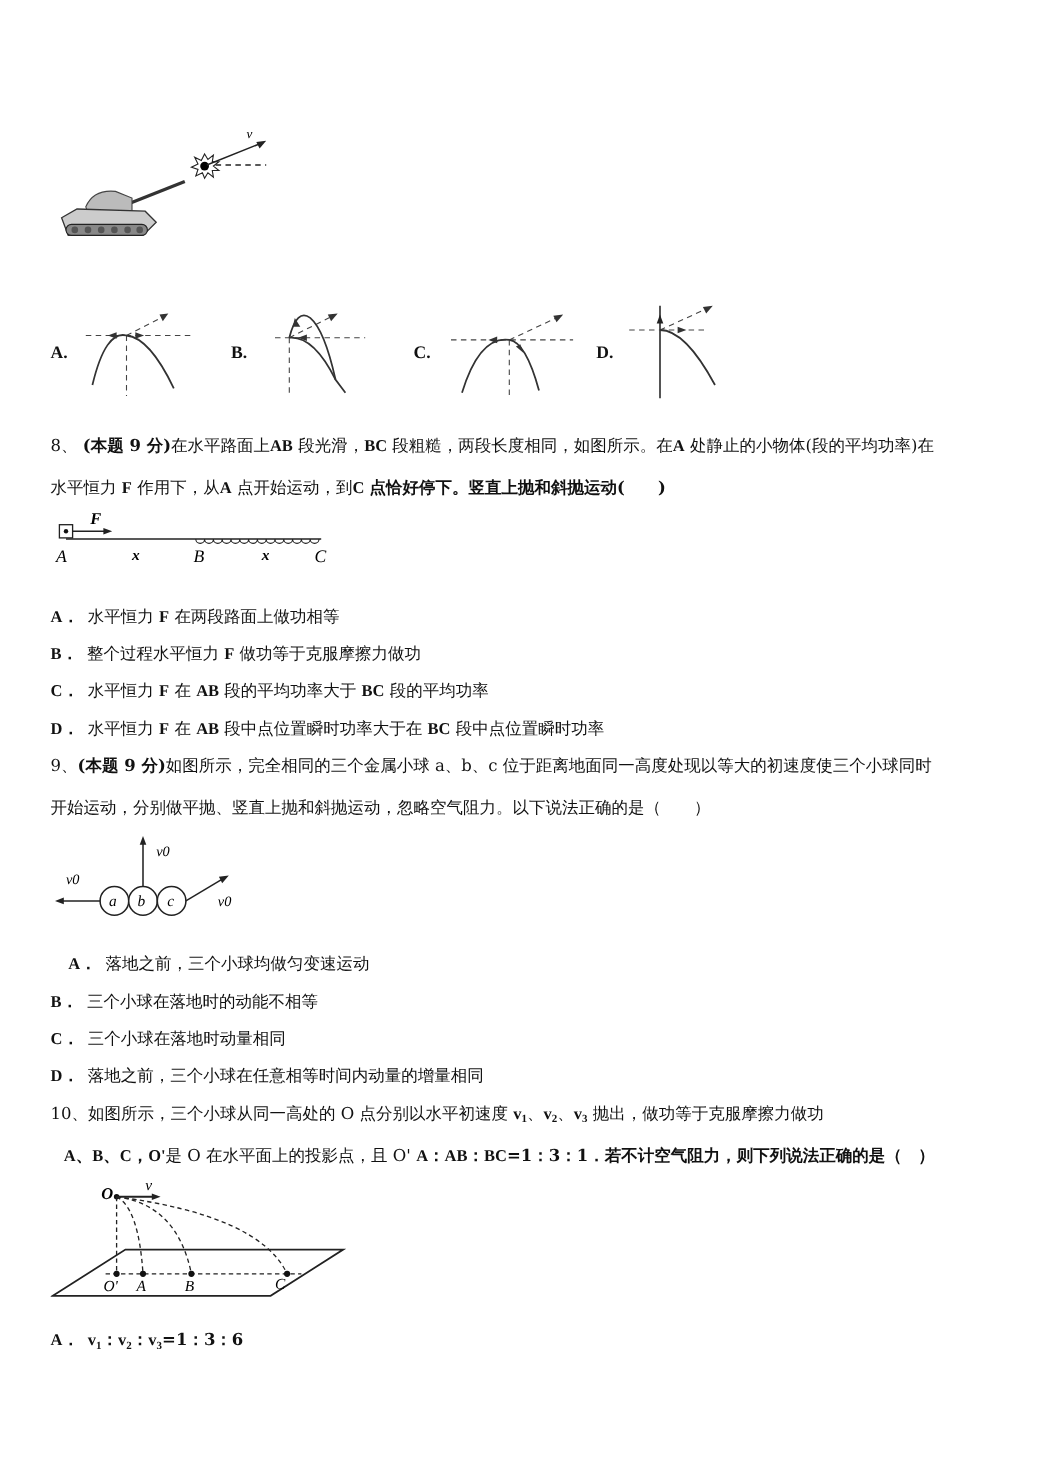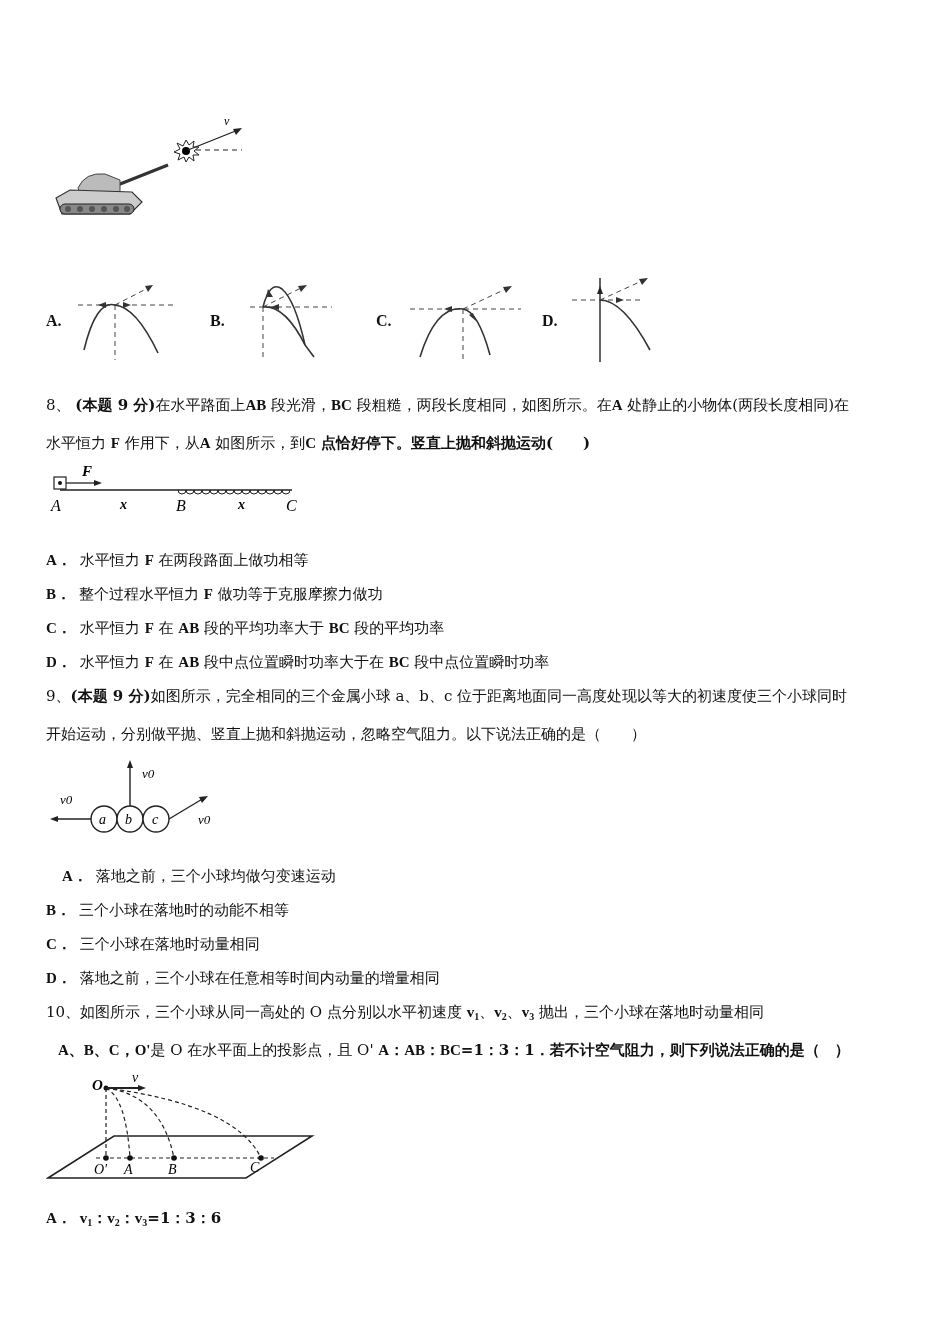--- a/index.html
+++ b/index.html
@@ -95,24 +95,24 @@
     <line x1="4" y1="28" x2="74" y2="28" stroke="#444" stroke-dasharray="5,4"></line>
     <line x1="32" y1="28" x2="76" y2="8" stroke="#444" stroke-dasharray="5,4"></line>
     <polygon points="80,6 71,7 74,13" fill="#333"></polygon>
     <path d="M32 28 Q55 28 82 78" fill="none" stroke="#333" stroke-width="1.6"></path>
     <polygon points="56,28 48,25 48,31" fill="#333"></polygon>
   </svg>
 </div>
 
 <div class="line" style="top:395px;">
   <span>8、</span>
-  <span class="b">(本题 9 分)</span><span>在水平路面上</span><span class="i">AB</span> <span>段光滑，</span><span class="i">BC</span> <span>段粗糙，两段长度相同，如图所示。在</span><span class="i">A</span> <span>处静止的小物体(两段长度相同)在</span>
+  <span class="b">(本题 9 分)</span><span>在水平路面上</span><span class="i">AB</span> <span>段光滑，</span><span class="i">BC</span> <span>段粗糙，两段长度相同，如图所示。在</span><span class="i">A</span> <span>处静止的小物体(段的平均功率)在</span>
 </div>
 <div class="line" style="top:433px;">
-  <span>水平恒力</span> <span class="i">F</span> <span>作用下，从</span><span class="i">A</span> <span>如图所示，到</span><span class="i">C</span> <span class="b">点恰好停下。竖直上抛和斜抛运动(　　)</span>
+  <span>水平恒力</span> <span class="i">F</span> <span>作用下，从</span><span class="i">A</span> <span>点开始运动，到</span><span class="i">C</span> <span class="b">点恰好停下。竖直上抛和斜抛运动(　　)</span>
 </div>
 
 <div class="abs" style="left:46px;top:463px;">
   <svg width="260" height="55">
     <rect x="8" y="14" width="12" height="12" fill="#fff" stroke="#222" stroke-width="1.2"></rect>
     <circle cx="14" cy="20" r="2" fill="#111"></circle>
     <line x1="20" y1="20" x2="52" y2="20" stroke="#222" stroke-width="1.3"></line>
     <polygon points="56,20 48,17 48,23" fill="#222"></polygon>
     <text x="36" y="13" font-size="15" font-style="italic" font-weight="bold">F</text>
     <line x1="14" y1="27" x2="246" y2="27" stroke="#222" stroke-width="1.4"></line>
@@ -172,21 +172,21 @@
   <span class="opt-letter">B．</span><span>三个小球在落地时的动能不相等</span>
 </div>
 <div class="line" style="top:934px;">
   <span class="opt-letter">C．</span><span>三个小球在落地时动量相同</span>
 </div>
 <div class="line" style="top:968px;">
   <span class="opt-letter">D．</span><span>落地之前，三个小球在任意相等时间内动量的增量相同</span>
 </div>
 
 <div class="line" style="top:1002px;">
-  <span>10、</span><span>如图所示，三个小球从同一高处的 O 点分别以水平初速度 </span><span class="i"><span>v</span><sub>1</sub></span>、<span class="i"><span>v</span><sub>2</sub></span>、<span class="i"><span>v</span><sub>3</sub></span><span> 抛出，三个小球在落地时动量相同</span>
+  <span>10、</span><span>如图所示，三个小球从同一高处的 O 点分别以水平初速度 </span><span class="i"><span>v</span><sub>1</sub></span>、<span class="i"><span>v</span><sub>2</sub></span>、<span class="i"><span>v</span><sub>3</sub></span><span> 抛出，做功等于克服摩擦力做功</span>
 </div>
 <div class="line" style="top:1040px;margin-left:12px;">
   <span class="i">A、B、C，O'</span><span>是 O  在水平面上的投影点，且 O' </span><span class="i">A：AB：BC</span><span class="b">=1：3：1．若不计空气阻力，则下列说法正确的是（　）</span>
 </div>
 
 <div class="abs" style="left:46px;top:1070px;">
   <svg width="280" height="115">
 
     <polygon points="2,108 200,108 266,66 68,66" fill="none" stroke="#222" stroke-width="1.6"></polygon>
 

